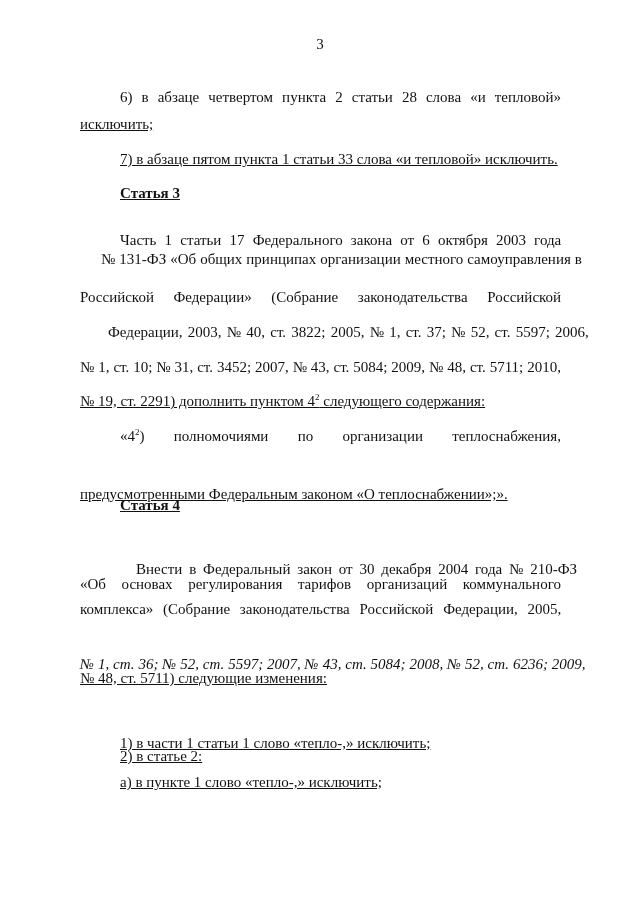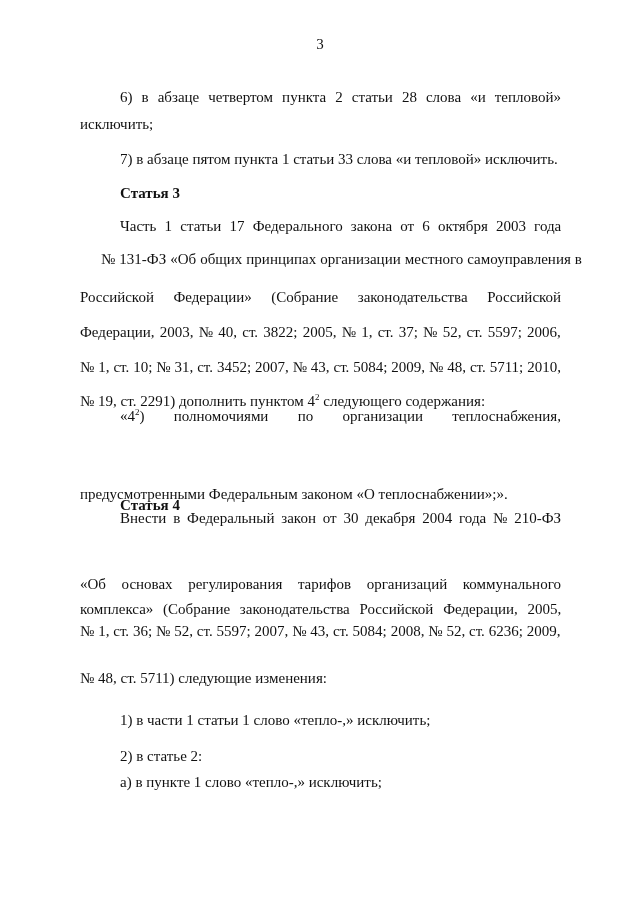--- a/index.html
+++ b/index.html
@@ -12,50 +12,50 @@
   .pnum {
     position: absolute; top: 36px; left: 0; width: 640px; text-align: center;
     font-size: 15px;
   }
   .line {
     position: absolute; left: 80px; width: 481px;
     font-size: 15px; line-height: 20px; white-space: nowrap;
   }
   .line.ind { left: 120px; width: 441px; }
   .line.j { text-align: justify; text-align-last: justify; }
-  .line.l { text-align: left; }
+  .line.l { text-align: left; text-decoration: underline; }
   .bold { font-weight: bold; }
   sup { font-size: 9px; line-height: 0; vertical-align: super; }
 </style>
 </head>
 <body>
 
 <div class="page">
   <div class="pnum">3</div>
 
   <div class="line ind j" style="top: 79px; white-space: nowrap; word-spacing: 5.3px; text-align: left; text-align-last: left; margin-top: 8px;">6) в абзаце четвертом пункта 2 статьи 28 слова «и тепловой»</div>
   <div class="line l" style="top:114px">исключить;</div>
   <div class="line ind l" style="top:149px">7) в абзаце пятом пункта 1 статьи 33 слова «и тепловой» исключить.</div>
 
   <div class="line ind l bold" style="top:183px">Статья 3</div>
 
-  <div class="line ind j" style="top: 216px; white-space: nowrap; word-spacing: 4.4px; text-align: left; text-align-last: left;">Часть 1 статьи 17 Федерального закона от 6 октября 2003 года</div>
+  <div class="line ind j" style="top: 230px; white-space: nowrap; word-spacing: 4.4px; text-align: left; text-align-last: left;">Часть 1 статьи 17 Федерального закона от 6 октября 2003 года</div>
   <div class="line j" style="top: 249px; white-space: nowrap; word-spacing: 0.25px; text-align: left; text-align-last: left; margin-left: 21px;">№ 131-ФЗ «Об общих принципах организации местного самоуправления в</div>
   <div class="line j" style="top: 287px; white-space: nowrap; word-spacing: 15.75px; text-align: center; text-align-last: left;">Российской Федерации» (Собрание законодательства Российской</div>
-  <div class="line j" style="top: 322px; white-space: nowrap; word-spacing: 1.46667px; text-align: left; text-align-last: left;">Федерации, 2003, № 40, ст. 3822; 2005, № 1, ст. 37; № 52, ст. 5597; 2006,</div>
+  <div class="line j" style="top: 322px; white-space: nowrap; word-spacing: 1.46667px; text-align: left; text-align-last: left; margin-left: 28px;">Федерации, 2003, № 40, ст. 3822; 2005, № 1, ст. 37; № 52, ст. 5597; 2006,</div>
   <div class="line j" style="top: 357px; white-space: nowrap; word-spacing: 0.166667px; text-align: left; text-align-last: left;">№ 1, ст. 10; № 31, ст. 3452; 2007, № 43, ст. 5084; 2009, № 48, ст. 5711; 2010,</div>
   <div class="line l" style="top:391px"><span>№ 19, ст. 2291) дополнить пунктом 4</span><sup>2</sup><span> следующего содержания:</span></div>
 
-  <div class="line ind j" style="top: 406px; white-space: nowrap; word-spacing: 25.5px; text-align: center; text-align-last: left;"><span>«4</span><sup>2</sup><span>) полномочиями по организации теплоснабжения,</span></div>
+  <div class="line ind j" style="top: 426px; white-space: nowrap; word-spacing: 25.5px; text-align: center; text-align-last: left;"><span>«4</span><sup>2</sup><span>) полномочиями по организации теплоснабжения,</span></div>
   <div class="line l" style="top:484px">предусмотренными Федеральным законом «О теплоснабжении»;».</div>
 
   <div class="line ind l bold" style="top:495px">Статья 4</div>
 
-  <div class="line ind j" style="top: 508px; white-space: nowrap; word-spacing: 3.1px; text-align: left; text-align-last: left;">Внести в Федеральный закон от 30 декабря 2004 года № 210-ФЗ</div>
+  <div class="line ind j" style="top: 559px; white-space: nowrap; word-spacing: 3.1px; text-align: left; text-align-last: left; margin-left: 16px;">Внести в Федеральный закон от 30 декабря 2004 года № 210-ФЗ</div>
   <div class="line j" style="top: 565px; white-space: nowrap; word-spacing: 11.8px; text-align: left; text-align-last: left; margin-top: 9px;">«Об основах регулирования тарифов организаций коммунального</div>
   <div class="line j" style="top: 599px; white-space: nowrap; word-spacing: 6px; text-align: left; text-align-last: left;">комплекса» (Собрание законодательства Российской Федерации, 2005,</div>
-  <div class="line j" style="top: 621px; white-space: nowrap; word-spacing: 0.111111px; text-align: right; text-align-last: left;">№ 1, ст. 36; № 52, ст. 5597; 2007, № 43, ст. 5084; 2008, № 52, ст. 6236; 2009,</div>
+  <div class="line j" style="top: 654px; white-space: nowrap; word-spacing: 0.111111px; text-align: right; text-align-last: left; font-style: italic;">№ 1, ст. 36; № 52, ст. 5597; 2007, № 43, ст. 5084; 2008, № 52, ст. 6236; 2009,</div>
   <div class="line l" style="top:668px">№ 48, ст. 5711) следующие изменения:</div>
 
-  <div class="line ind l" style="top:710px">1) в части 1 статьи 1 слово «тепло-,» исключить;</div>
+  <div class="line ind l" style="top:733px">1) в части 1 статьи 1 слово «тепло-,» исключить;</div>
   <div class="line ind l" style="top:746px">2) в статье 2:</div>
   <div class="line ind l" style="top:772px">а) в пункте 1 слово «тепло-,» исключить;</div>
 </div>
 
 </body></html>

